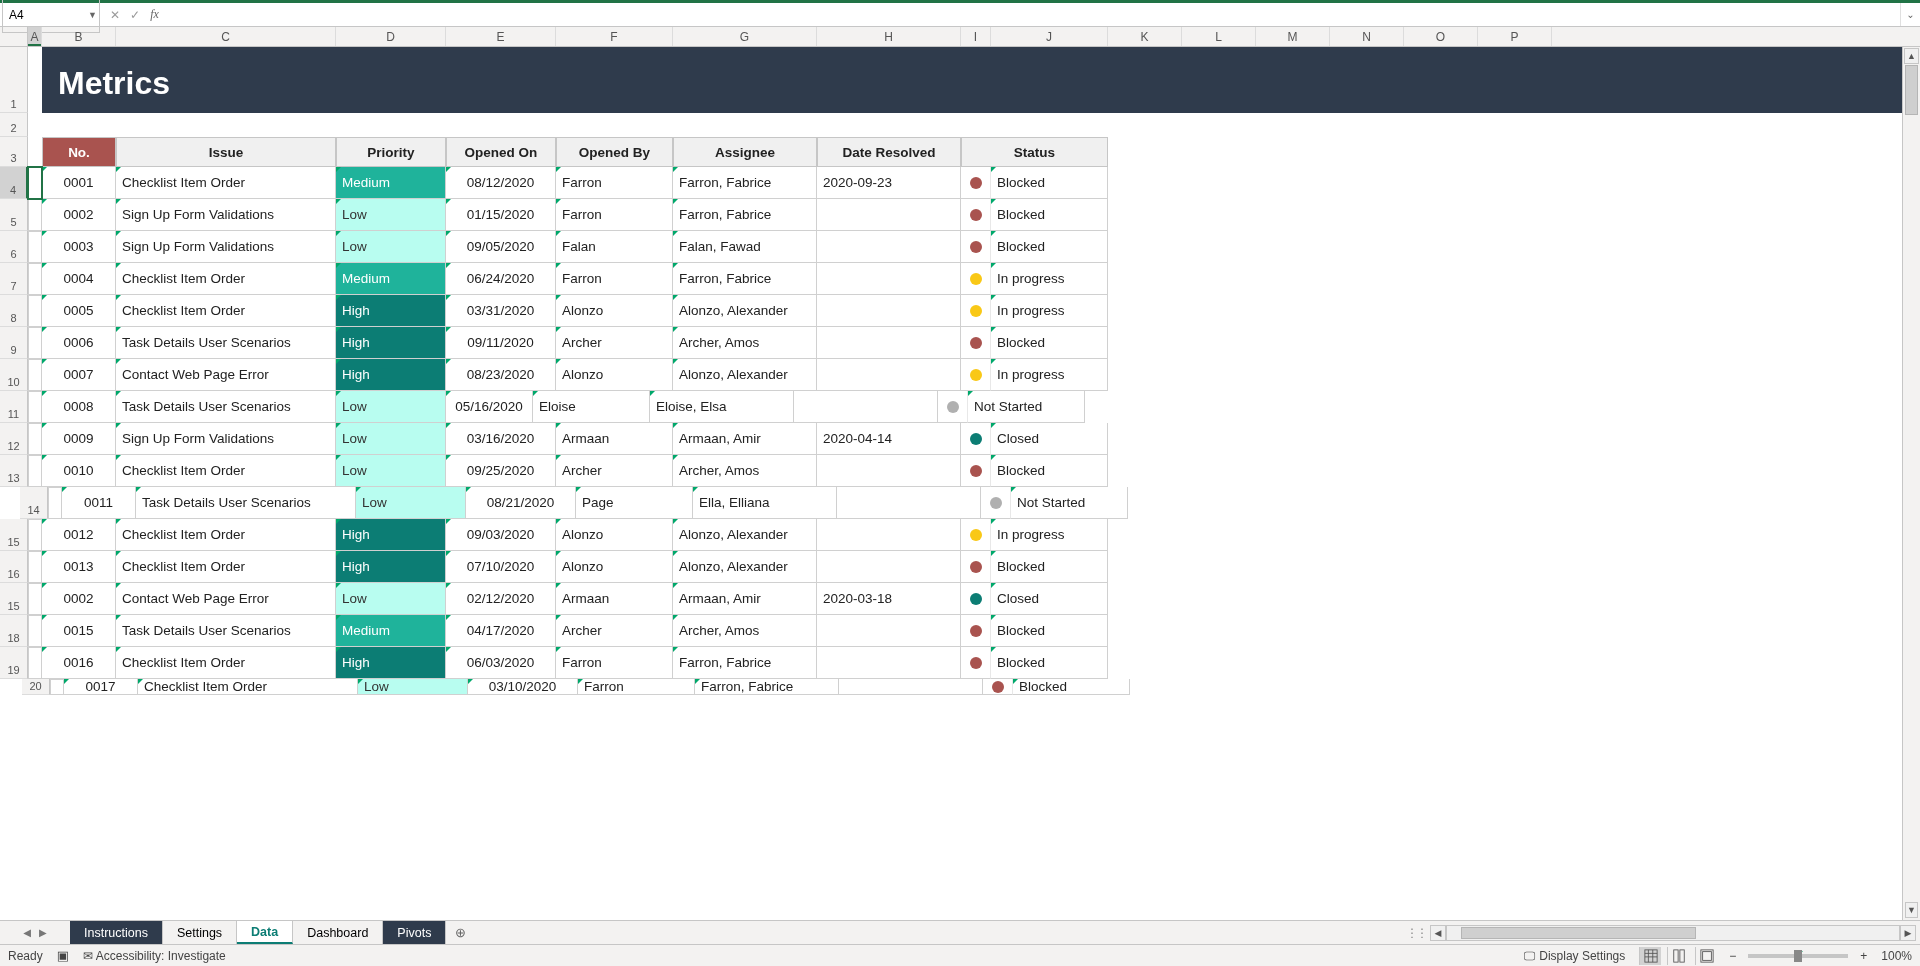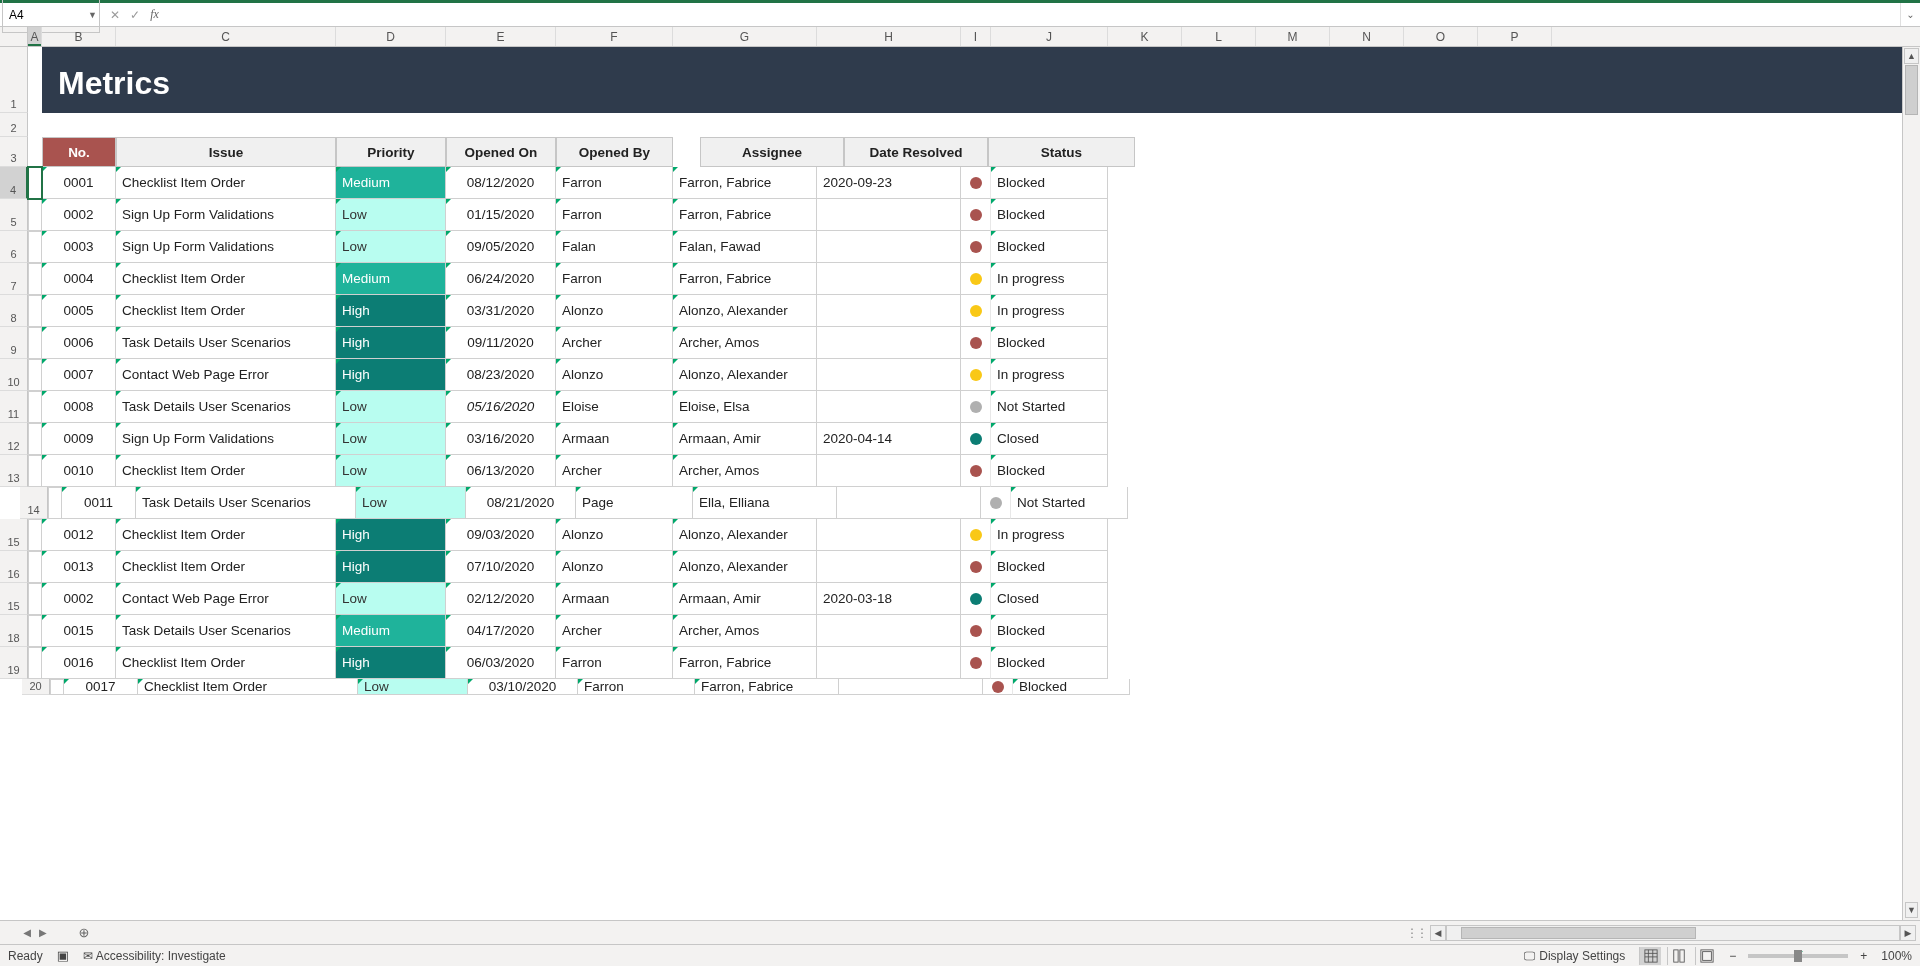--- a/index.html
+++ b/index.html
@@ -147,21 +147,21 @@
           <div class="cell" style="width: 74px; height: 24px; border-right: none; border-bottom: none;"></div>
         </div>
         <div class="row" style="height: 30px;">
           <div class="row-head" style="height: 30px; position: relative;">3</div>
           <div style="width: 14px;"></div>
           <div class="cell th th-no" style="width: 74px; height: 30px;">No.</div>
           <div class="cell th" style="width: 220px; height: 30px;">Issue</div>
           <div class="cell th" style="width: 110px; height: 30px;">Priority</div>
           <div class="cell th" style="width: 110px; height: 30px;">Opened On</div>
           <div class="cell th" style="width: 117px; height: 30px;">Opened By</div>
-          <div class="cell th" style="width: 144px; height: 30px; margin-left: 27px;">Assignee</div>
+          <div class="cell th" style="width: 144px; height: 30px;">Assignee</div>
           <div class="cell th" style="width: 144px; height: 30px;">Date Resolved</div>
           <div class="cell th" style="width: 147px; height: 30px;">Status</div>
           <div class="cell" style="width: 74px; height: 30px; border-right: none; border-bottom: none;"></div>
           <div class="cell" style="width: 74px; height: 30px; border-right: none; border-bottom: none;"></div>
           <div class="cell" style="width: 74px; height: 30px; border-right: none; border-bottom: none;"></div>
           <div class="cell" style="width: 74px; height: 30px; border-right: none; border-bottom: none;"></div>
           <div class="cell" style="width: 74px; height: 30px; border-right: none; border-bottom: none;"></div>
           <div class="cell" style="width: 74px; height: 30px; border-right: none; border-bottom: none;"></div>
         </div>
         <div class="row" style="height: 32px;">
@@ -310,21 +310,21 @@
           <div class="cell" style="width: 74px; height: 32px; border-right: none; border-bottom: none;"></div>
           <div class="cell" style="width: 74px; height: 32px; border-right: none; border-bottom: none;"></div>
           <div class="cell" style="width: 74px; height: 32px; border-right: none; border-bottom: none;"></div>
         </div>
         <div class="row" style="height: 32px;">
           <div class="row-head" style="height: 32px; position: relative;">11</div>
           <div class="cell" style="width: 14px; height: 32px; border: 1px solid rgb(208, 208, 208);"></div>
           <div class="cell tick" style="width: 74px; height: 32px; border-bottom: 1px solid rgb(208, 208, 208); border-right: 1px solid rgb(208, 208, 208); justify-content: center;">0008</div>
           <div class="cell tick" style="width: 220px; height: 32px; border-bottom: 1px solid rgb(208, 208, 208); border-right: 1px solid rgb(208, 208, 208);">Task Details User Scenarios</div>
           <div class="cell tick pri-l" style="width: 110px; height: 32px; border-bottom: 1px solid rgb(208, 208, 208); border-right: 1px solid rgb(208, 208, 208);">Low</div>
-          <div class="cell tick" style="width: 110px; height: 32px; border-bottom: 1px solid rgb(208, 208, 208); border-right: 1px solid rgb(208, 208, 208); justify-content: center; font-style: italic;">05/16/2020</div>
+          <div class="cell tick" style="width: 87px; height: 32px; border-bottom: 1px solid rgb(208, 208, 208); border-right: 1px solid rgb(208, 208, 208); justify-content: center;">05/16/2020</div>
           <div class="cell tick" style="width: 117px; height: 32px; border-bottom: 1px solid rgb(208, 208, 208); border-right: 1px solid rgb(208, 208, 208);">Eloise</div>
           <div class="cell tick" style="width: 144px; height: 32px; border-bottom: 1px solid rgb(208, 208, 208); border-right: 1px solid rgb(208, 208, 208);">Eloise, Elsa</div>
           <div class="cell " style="width: 144px; height: 32px; border-bottom: 1px solid rgb(208, 208, 208); border-right: 1px solid rgb(208, 208, 208);"></div>
           <div class="cell" style="width: 30px; height: 32px; border-bottom: 1px solid rgb(208, 208, 208); justify-content: center;">
             <span class="dot dot-ns"></span>
           </div>
           <div class="cell status-cell tick" style="width: 117px; height: 32px; border-bottom: 1px solid rgb(208, 208, 208); border-right: 1px solid rgb(208, 208, 208);">Not Started</div>
           <div class="cell" style="width: 74px; height: 32px; border-right: none; border-bottom: none;"></div>
           <div class="cell" style="width: 74px; height: 32px; border-right: none; border-bottom: none;"></div>
           <div class="cell" style="width: 74px; height: 32px; border-right: none; border-bottom: none;"></div>
@@ -352,21 +352,21 @@
           <div class="cell" style="width: 74px; height: 32px; border-right: none; border-bottom: none;"></div>
           <div class="cell" style="width: 74px; height: 32px; border-right: none; border-bottom: none;"></div>
           <div class="cell" style="width: 74px; height: 32px; border-right: none; border-bottom: none;"></div>
         </div>
         <div class="row" style="height: 32px;">
           <div class="row-head" style="height: 32px; position: relative;">13</div>
           <div class="cell" style="width: 14px; height: 32px; border: 1px solid rgb(208, 208, 208);"></div>
           <div class="cell tick" style="width: 74px; height: 32px; border-bottom: 1px solid rgb(208, 208, 208); border-right: 1px solid rgb(208, 208, 208); justify-content: center;">0010</div>
           <div class="cell tick" style="width: 220px; height: 32px; border-bottom: 1px solid rgb(208, 208, 208); border-right: 1px solid rgb(208, 208, 208);">Checklist Item Order</div>
           <div class="cell tick pri-l" style="width: 110px; height: 32px; border-bottom: 1px solid rgb(208, 208, 208); border-right: 1px solid rgb(208, 208, 208);">Low</div>
-          <div class="cell tick" style="width: 110px; height: 32px; border-bottom: 1px solid rgb(208, 208, 208); border-right: 1px solid rgb(208, 208, 208); justify-content: center;">06/13/2020</div>
+          <div class="cell tick" style="width: 110px; height: 32px; border-bottom: 1px solid rgb(208, 208, 208); border-right: 1px solid rgb(208, 208, 208); justify-content: center;">09/25/2020</div>
           <div class="cell tick" style="width: 117px; height: 32px; border-bottom: 1px solid rgb(208, 208, 208); border-right: 1px solid rgb(208, 208, 208);">Archer</div>
           <div class="cell tick" style="width: 144px; height: 32px; border-bottom: 1px solid rgb(208, 208, 208); border-right: 1px solid rgb(208, 208, 208);">Archer, Amos</div>
           <div class="cell " style="width: 144px; height: 32px; border-bottom: 1px solid rgb(208, 208, 208); border-right: 1px solid rgb(208, 208, 208);"></div>
           <div class="cell" style="width: 30px; height: 32px; border-bottom: 1px solid rgb(208, 208, 208); justify-content: center;">
             <span class="dot dot-blocked"></span>
           </div>
           <div class="cell status-cell tick" style="width: 117px; height: 32px; border-bottom: 1px solid rgb(208, 208, 208); border-right: 1px solid rgb(208, 208, 208);">Blocked</div>
           <div class="cell" style="width: 74px; height: 32px; border-right: none; border-bottom: none;"></div>
           <div class="cell" style="width: 74px; height: 32px; border-right: none; border-bottom: none;"></div>
           <div class="cell" style="width: 74px; height: 32px; border-right: none; border-bottom: none;"></div>
@@ -527,20 +527,27 @@
         <div class="btn" style="position:absolute;bottom:1px;left:1px;right:1px">▼</div>
       </div>
     </div>
   </div>
 
   <div class="sheet-tabs">
     <div class="nav-arrows">
       <span>◀</span>
       <span>▶</span>
     </div>
+    <div id="tabs-container" style="display:flex">
+        <div class="tab tab-dark">Instructions</div>
+        <div class="tab">Settings</div>
+        <div class="tab tab-active">Data</div>
+        <div class="tab">Dashboard</div>
+        <div class="tab tab-dark">Pivots</div>
+      </div>
     <div class="tab-add">⊕</div>
     <div class="hscroll-area">
       <span class="grip">⋮⋮</span>
       <div class="hscroll-btn">◀</div>
       <div class="hscroll-track">
         <div class="hscroll-thumb"></div>
       </div>
       <div class="hscroll-btn">▶</div>
     </div>
   </div>

